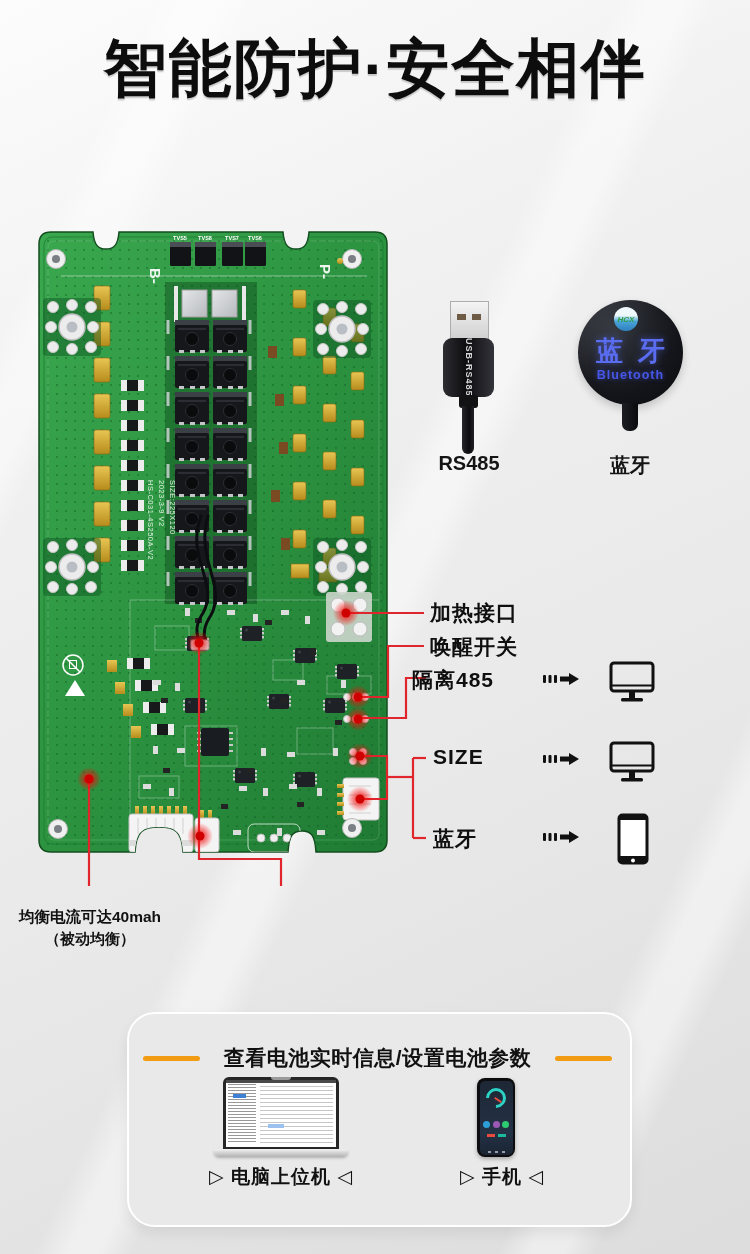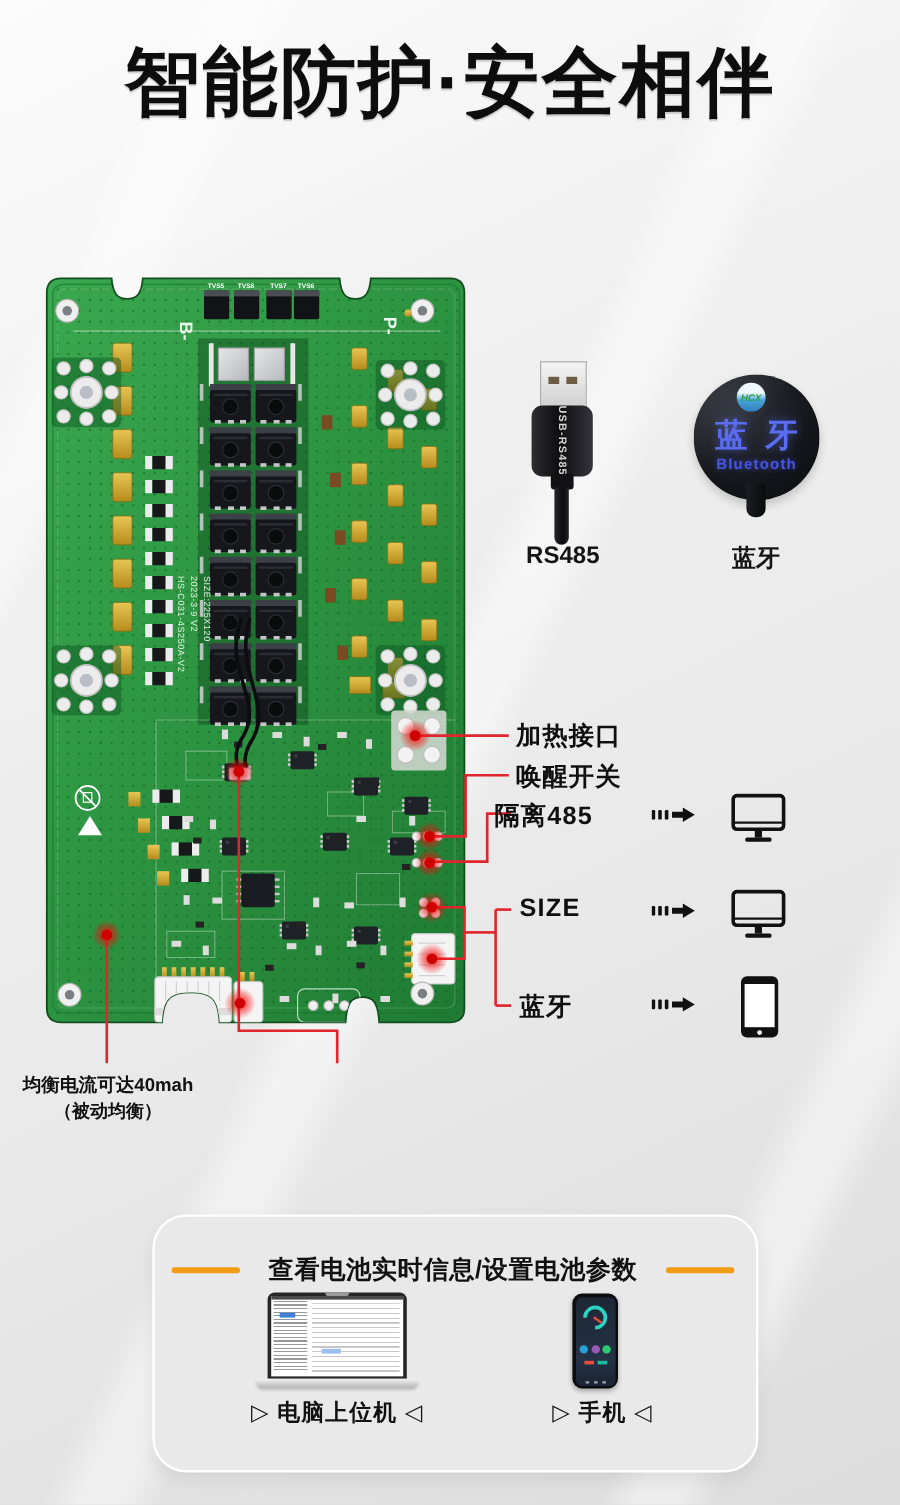--- a/index.html
+++ b/index.html
@@ -18,39 +18,39 @@
   
   .usb-plug{left:450px;top:301px;width:37px;height:38px;background:linear-gradient(180deg,#f4f4f4,#cfcfcf);
     border:1px solid #adadad;border-bottom:none;}
   .usb-slot{position:absolute;width:9px;height:6px;background:#6e5b46;top:12px;}
   .usb-body{left:443px;top:338px;width:51px;height:59px;border-radius:9px;
     background:linear-gradient(90deg,#2c2c31,#0e0e11 45%,#33333a);display:flex;align-items:center;justify-content:center;}
   .usb-body span{writing-mode:vertical-rl;font-size:9px;letter-spacing:1px;color:#d6d6d6;font-weight:600;}
   .usb-relief{left:459px;top:395px;width:19px;height:13px;background:#121215;border-radius:3px;}
   .usb-cable{left:462px;top:406px;width:12px;height:48px;background:linear-gradient(90deg,#26262b,#0c0c0f 60%,#222227);border-radius:0 0 6px 6px;}
   .acc-caption{top:452px;font-size:20px;font-weight:600;color:#151515;text-align:center;}
-  .bt-dongle{left:578px;top:312px;width:105px;height:105px;border-radius:50%;
+  .bt-dongle{left:578px;top:300px;width:105px;height:105px;border-radius:50%;
     background:linear-gradient(135deg,rgba(255,255,255,.10),rgba(255,255,255,0) 45%),
       radial-gradient(circle at 36% 30%,#30343c,#14151a 62%,#0b0c0f);box-shadow:0 4px 8px rgba(0,0,0,.18);}
   .bt-logo{position:absolute;left:36px;top:7px;width:24px;height:24px;border-radius:50%;
     background:linear-gradient(180deg,#eef8fd 35%,#49a5d8 60%,#2f7fc0);display:flex;align-items:center;justify-content:center;
     font-size:8px;font-weight:900;font-style:italic;color:#2f9e44;}
   .bt-cn{position:absolute;left:0;top:33px;width:100%;text-align:center;font-family:"Liberation Serif","DejaVu Serif",serif;
     font-size:27px;font-weight:700;color:#5a6cf0;letter-spacing:15px;text-indent:15px;text-shadow:0 0 7px rgba(90,110,255,.55);}
   .bt-en{position:absolute;left:0;top:68px;width:100%;text-align:center;font-size:12.5px;font-weight:700;
     color:#4656e8;letter-spacing:1px;text-shadow:0 0 5px rgba(80,100,255,.5);}
   .bt-stem{left:622px;top:403px;width:16px;height:28px;background:linear-gradient(90deg,#1c1d22,#0a0b0d);border-radius:0 0 7px 7px;}
   
   .callout{font-size:21px;font-weight:600;color:#0f0f0f;letter-spacing:1px;white-space:nowrap;}
   
   .dash-arrow svg,.monitor svg,.phoneicon svg{display:block;}
   
   .feature{text-align:center;color:#111;}
   .feature .f-title{font-size:22px;font-weight:800;letter-spacing:1px;}
-  .feature .f-d1{font-size:15.5px;font-weight:600;margin-top:7px;}
+  .feature .f-d1{font-size:15.5px;font-weight:600;margin-top:20px;}
   .feature .f-d2{font-size:15px;font-weight:600;margin-top:2px;}
   
   .info-card{left:127px;top:1012px;width:501px;height:211px;background:#e9e9e9;border:2px solid #ffffff;
     border-radius:28px;box-shadow:0 6px 14px rgba(0,0,0,.07);}
   .card-head{left:127px;top:1044px;width:501px;display:flex;align-items:center;justify-content:center;gap:24px;}
   .dash{width:57px;height:5px;border-radius:3px;background:#f29c13;}
   .card-title{font-size:21px;font-weight:800;color:#111;letter-spacing:.5px;white-space:nowrap;}
   .card-label{top:1164px;font-size:19px;font-weight:700;color:#111;text-align:center;letter-spacing:1px;}
   
   .laptop{left:214px;top:1077px;width:134px;}

